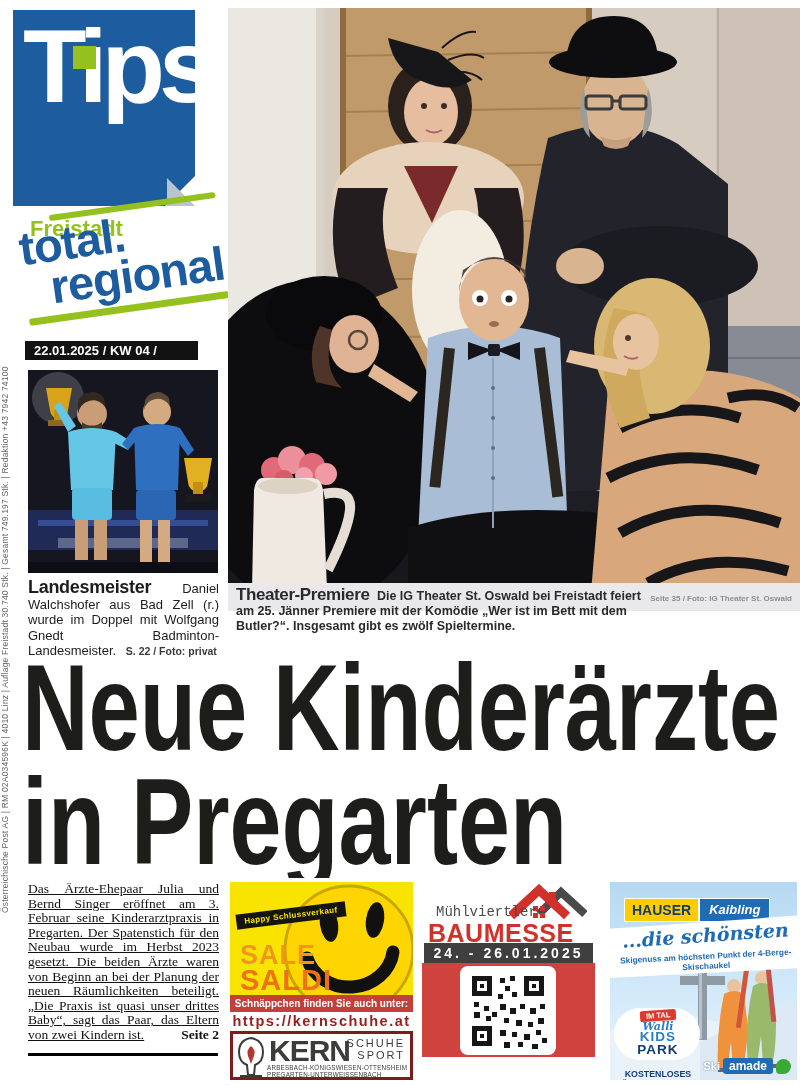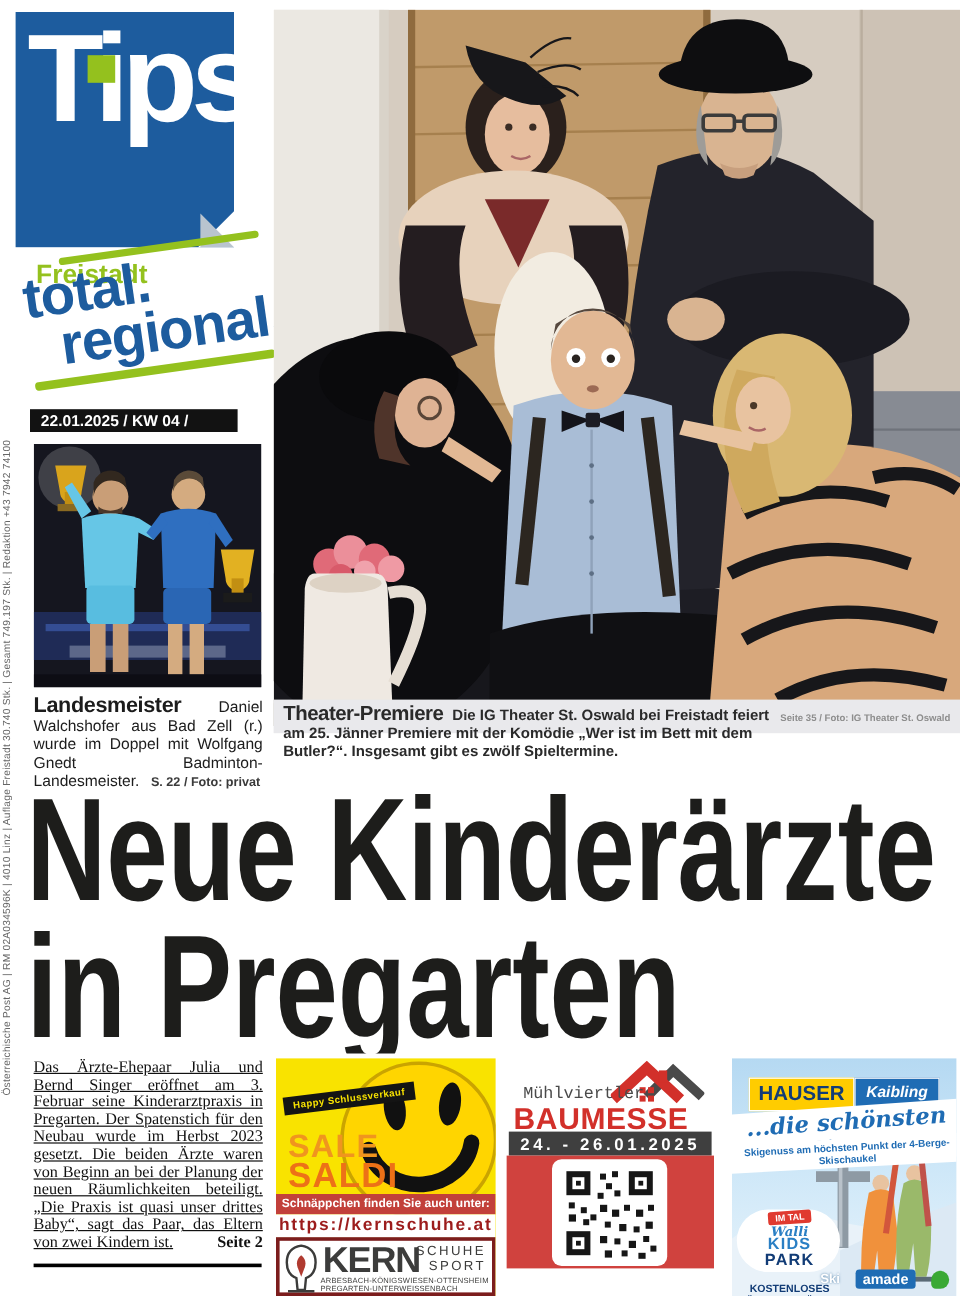--- a/index.html
+++ b/index.html
@@ -74,39 +74,39 @@
   .bm-roof{position:absolute;right:8px;top:2px;}
   .bm-dates{position:absolute;left:2px;top:61px;width:169px;height:20px;background:#3f3f3f;color:#fff;
             font-weight:bold;font-size:14px;line-height:20px;text-align:center;letter-spacing:3px;}
   .bm-body{position:absolute;left:0px;top:81px;width:173px;height:94px;background:#d0423e;}
   .bm-qrbox{position:absolute;left:38px;top:3px;width:96px;height:89px;background:#fff;border-radius:8px;}
   .bm-url{position:absolute;left:0;top:175px;width:173px;height:23px;background:#fff;color:#d2302a;
           font-weight:bold;font-size:15.5px;line-height:23px;text-align:center;}
   
   .ad.hauser{left:610px;width:187px;background:linear-gradient(180deg,#b5d9f2 0%,#cde7f8 45%,#e9f4fb 100%);}
   .hs-brandrow{position:absolute;left:14px;top:16px;display:flex;}
-  .hs-brand1{background:#fc0;color:#123c76;font-weight:bold;font-size:17px;padding:3px 7px;border:1px solid #fff;}
+  .hs-brand1{background:#fc0;color:#123c76;font-weight:bold;font-size:14px;padding:3px 7px;border:1px solid #fff;}
   .hs-brand2{background:#1f6cb4;color:#fff;font-style:italic;font-weight:bold;font-size:13px;padding:3px 9px;border:1px solid #fff;}
   .hs-slogan{position:absolute;left:-4px;top:40px;width:200px;background:#fff;transform:rotate(-4deg);
              color:#1f6cb4;font-family:"DejaVu Serif",serif;font-style:italic;font-weight:bold;
              font-size:19px;text-align:center;padding:2px 0;}
   .hs-subline{position:absolute;left:-2px;top:67px;width:196px;background:#fff;transform:rotate(-3deg);
               color:#1f6cb4;font-weight:bold;font-size:8.3px;text-align:center;padding:2px 0;}
   .hs-scene{position:absolute;left:0;top:0;}
   .hs-kidspark{position:absolute;left:2px;top:122px;width:92px;text-align:center;}
   .hs-cloud{position:absolute;left:2px;top:4px;width:86px;height:52px;background:#fff;border-radius:26px;}
   .hs-badge{position:relative;display:inline-block;background:#e03a2f;color:#fff;font-weight:bold;font-size:7.5px;
             padding:1px 6px;border-radius:2px;transform:rotate(-4deg);}
   .hs-script{position:relative;color:#2a7fc4;font-family:"DejaVu Serif",serif;font-style:italic;
              font-weight:bold;font-size:11px;line-height:9px;}
   .hs-kids{position:relative;color:#2a7fc4;font-weight:bold;font-size:13.5px;line-height:12px;letter-spacing:1px;}
   .hs-park{position:relative;color:#123c76;font-weight:bold;font-size:13.5px;line-height:13px;letter-spacing:1px;}
   .hs-free{position:relative;color:#123c76;font-weight:bold;font-size:8.8px;line-height:10px;margin-top:13px;}
   .hs-free2{position:relative;color:#123c76;font-weight:bold;font-size:7.8px;line-height:9px;}
-  .hs-skiamade{position:absolute;right:6px;bottom:6px;display:flex;align-items:center;gap:13px;justify-content:center;}
+  .hs-skiamade{position:absolute;right:6px;bottom:6px;display:flex;align-items:center;gap:3px;justify-content:center;}
   .hs-ski{color:#fff;font-weight:bold;font-size:11px;text-shadow:0 0 2px #4a7ba6;}
   .hs-amade{background:#1f6cb4;color:#fff;font-weight:bold;font-size:12px;padding:1px 6px;border-radius:3px;}
   .hs-leaf{width:15px;height:15px;background:#3aa935;border-radius:50% 50% 50% 4px;}
 </style>
 </head>
 <body>
 
 <div id="page">
 
   <div class="imprint">Österreichische Post AG | RM 02A034596K | 4010 Linz | Auflage Freistadt 30.740 Stk. | Gesamt 749.197 Stk. | Redaktion +43 7942 74100</div>

